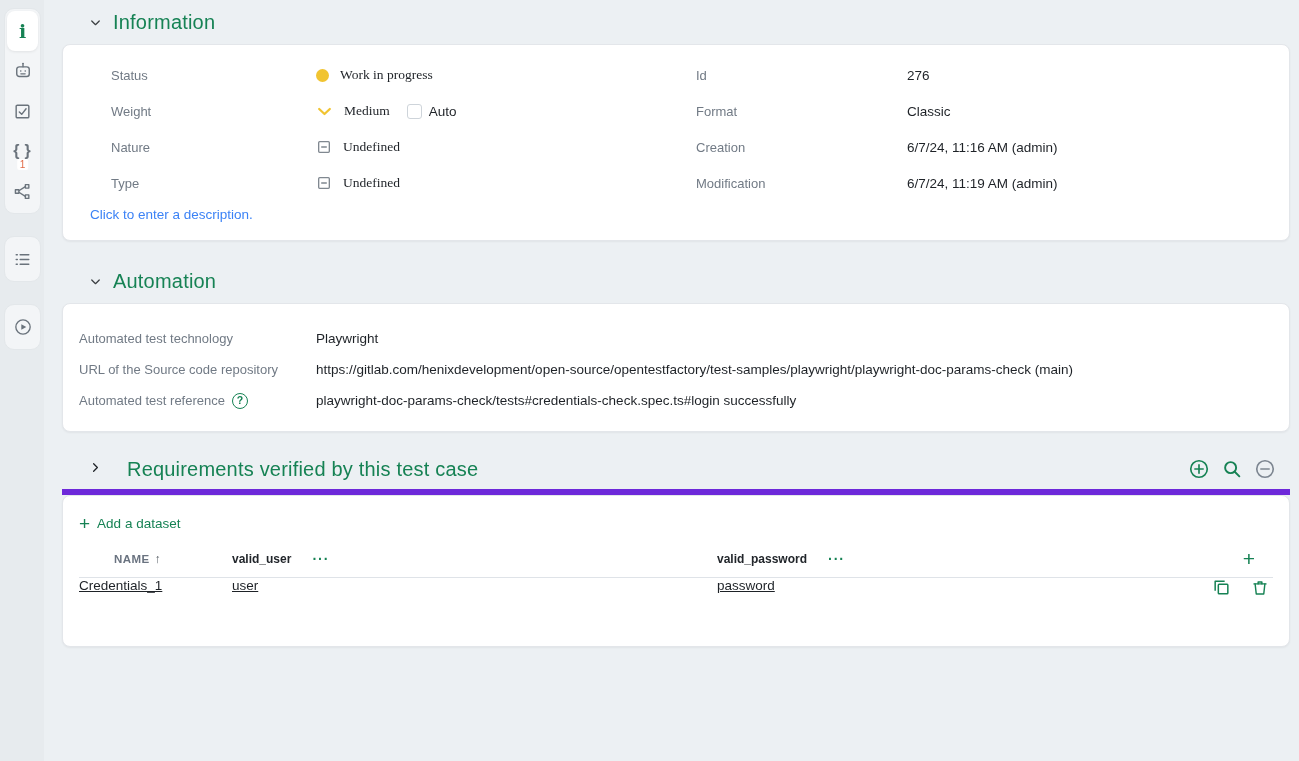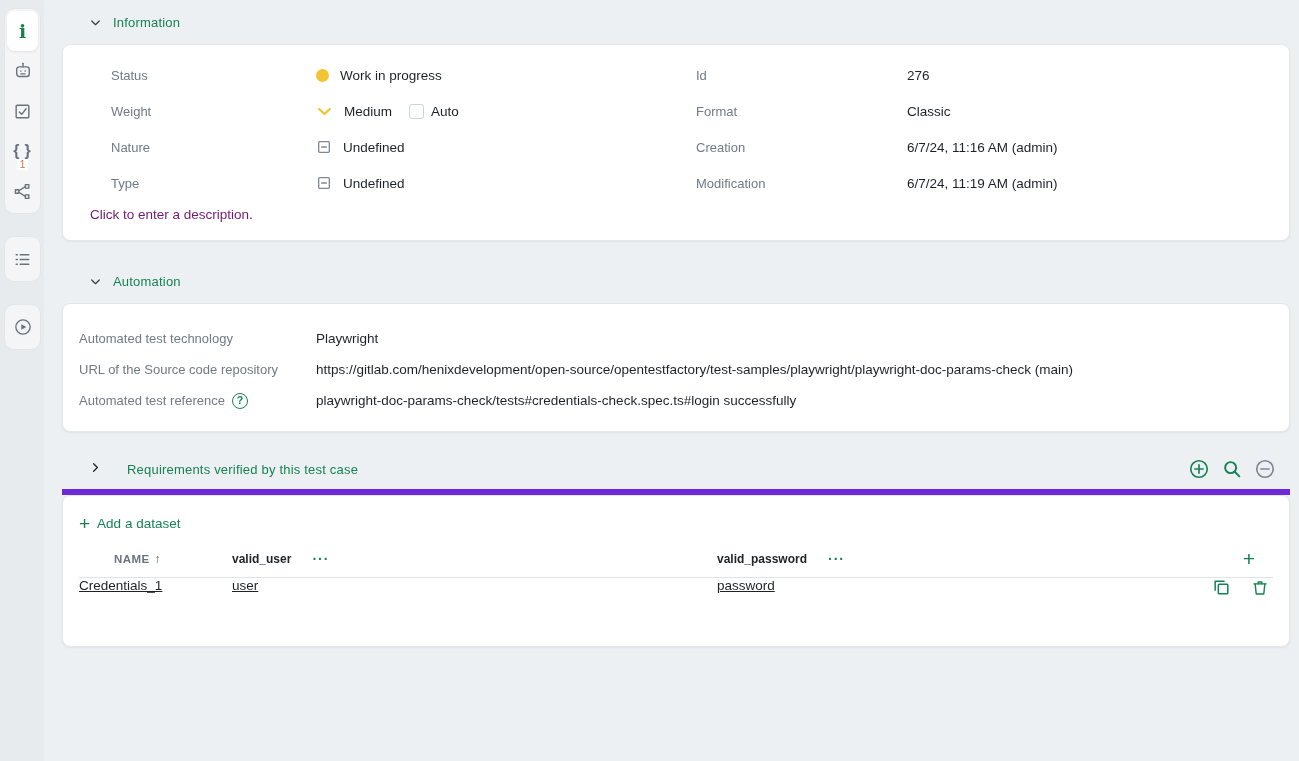--- a/index.html
+++ b/index.html
@@ -31,42 +31,42 @@
     background:#fff; color:#e06a46; font-size:10px; line-height:11px;
     padding:0 3px; border-radius:2px;
   }
   .side-item svg { display:block; }
 
   
   .main { flex:1; padding:0 9px 0 18px; min-width:0; }
 
   .section-head { display:flex; align-items:center; gap:10px; height:44px; padding-left:26px; cursor:pointer; }
   .section-head .chev { color:#3c4043; display:flex; }
-  .section-title { color:#168254; font-size:13px; font-weight:500; letter-spacing:.2px; }
+  .section-title { color:#168254; font-size:20px; font-weight:500; letter-spacing:.2px; }
 
   .card {
     background:#fff; border:1px solid #e3e6ea; border-radius:8px;
     box-shadow:0 1px 2px rgba(0,0,0,.05);
   }
 
   
   .info-card { padding:12px 16px 14px; }
   .info-grid { display:grid; grid-template-columns:1fr 1fr; column-gap:8px;margin-left:32px; }
   .field-row { display:flex; align-items:center; min-height:36px; }
   .f-label { width:205px; flex:none; color:#717a85; font-size:13px; }
   .f-label.wide { width:211px; }
-  .f-value { display:flex; align-items:center; gap:11px; color:#1e2227; }
+  .f-value { display:flex; align-items:center; gap:11px; color:#1e2227;font-family:Liberation Serif, serif; }
   .dot { width:13px; height:13px; border-radius:50%; background:#f1c431; flex:none; }
   .auto-box {
     width:15px; height:15px; border:1.5px solid #ced4da; border-radius:3px;
     background:#fff; margin-left:17px; flex:none; cursor:pointer;
   }
   .auto-label { margin-left:7px; }
   .desc-label { color:#717a85; font-size:13px; min-height:30px; display:flex; align-items:center; margin-top:4px; }
-  .desc-placeholder { color:#701a75; padding:6px 0 4px 11px; cursor:text; }
+  .desc-placeholder { color:#3b82f6; padding:6px 0 4px 11px; cursor:text; }
 
   
   .auto-card { padding:19px 16px 15px; }
   .auto-row { display:flex; align-items:center; min-height:31px; }
   .auto-row .f-label { width:237px; display:flex; align-items:center; gap:7px; }
   .help-icon {
     width:16px; height:16px; border:1.6px solid #168254; border-radius:50%;
     color:#168254; font-size:10.5px; font-weight:700; line-height:13px;
     display:inline-flex; align-items:center; justify-content:center; flex:none; cursor:pointer;
   }

